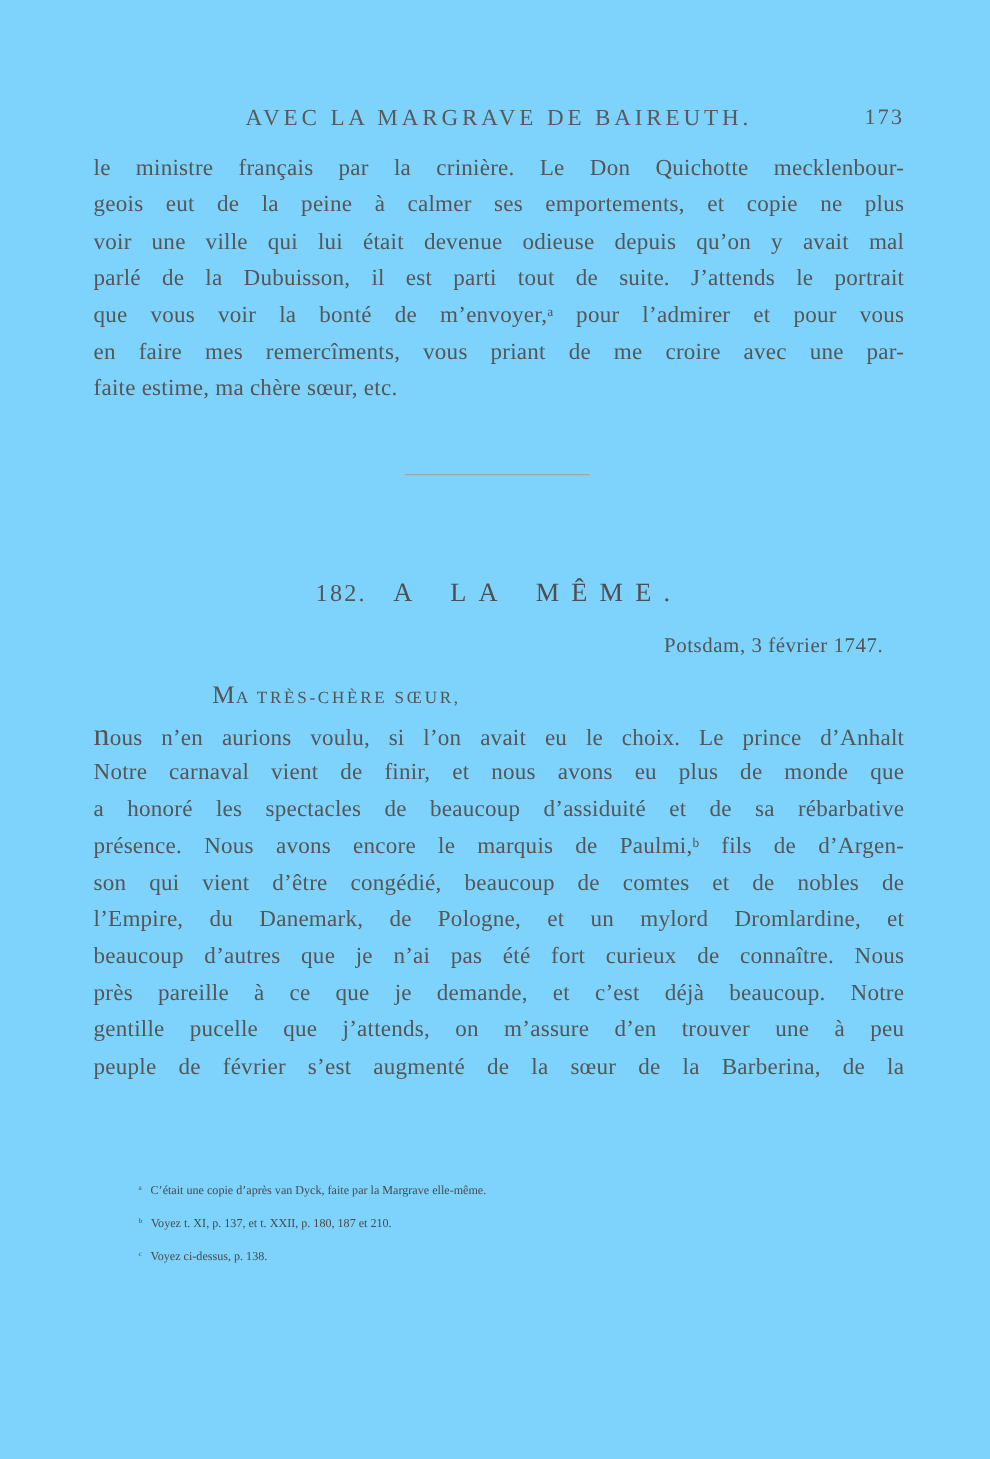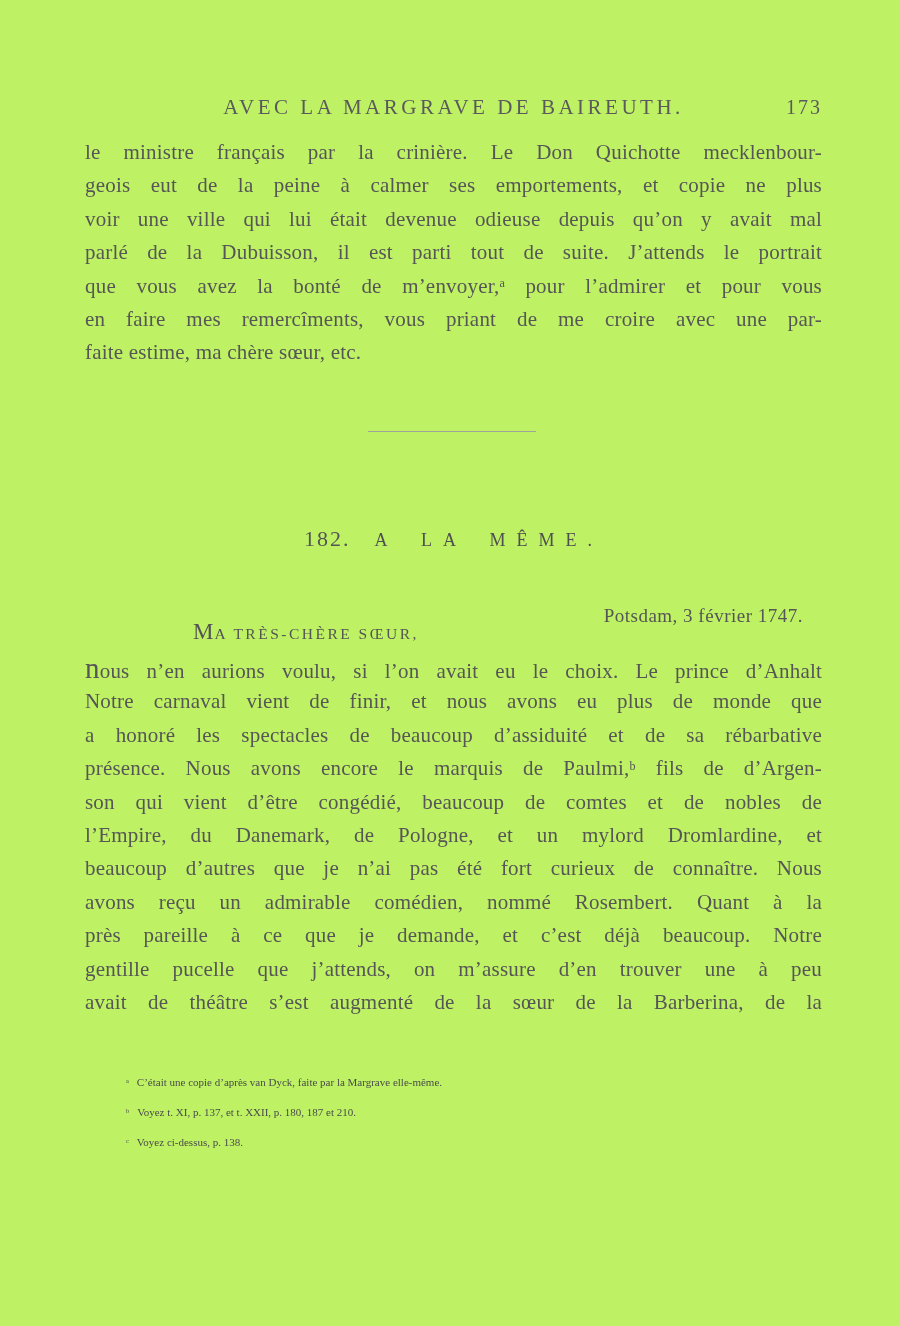--- a/index.html
+++ b/index.html
@@ -1,19 +1,19 @@
 <!DOCTYPE html>
 <html><head>
 <meta charset="utf-8">
 <style>
   html,body { margin:0; padding:0; }
   body { background:#e8e8e4; }
   .page {
     position:relative; width:900px; height:1326px; margin:0 auto;
-    background:#bef264;
+    background:#7dd3fc;
     font-family:"Liberation Serif","DejaVu Serif",serif;
     color:#565656;
     overflow:hidden;
   }
   
   .header { position:absolute; top:95px; left:85px; right:78px; height:28px; text-align:center; }
   .running-title { font-size:21px; letter-spacing:3.5px; color:#5a5a5a; white-space:nowrap; }
   .page-number { position:absolute; right:0; top:1px; font-size:20px; letter-spacing:2px; color:#5a5a5a;margin-left:16px; }
   
   .para { position:absolute; left:85px; width:737px; font-size:21px; letter-spacing:0.2px; }
@@ -24,23 +24,23 @@
   .line.nojust { text-align:left; text-align-last:left; }
   .para1 { top:136px; }
   .para2 { top:652px; }
   .para2 .line:first-child::first-letter { font-size:29px; }
   .sup { font-size:0.58em; position:relative; top:-0.45em; letter-spacing:0; }
   
   .divider { position:absolute; top:431px; left:368px; width:168px; height:0; border-top:1.5px solid #a3a39e; }
   
   .letter-heading { position:absolute; top:526px; left:85px; width:737px; text-align:center; white-space:nowrap; }
   .letter-number { font-size:22px; letter-spacing:2px; margin-right:24px; color:#555; }
-  .letter-title { font-size:18px; letter-spacing:11px; word-spacing:8px; color:#4f4f4f; }
+  .letter-title { font-size:24px; letter-spacing:11px; word-spacing:8px; color:#4f4f4f; }
   
-  .dateline { position:absolute; top:604px; right:97px; font-size:19px; line-height:24px; letter-spacing:0.5px; color:#555; }
+  .dateline { position:absolute; top:576px; right:97px; font-size:19px; line-height:24px; letter-spacing:0.5px; color:#555; }
   .salutation { position:absolute; top:620px; left:193px; font-size:15.5px; line-height:24px; letter-spacing:2.5px; color:#545454; white-space:nowrap; }
   .salutation .big { font-size:23px; letter-spacing:1px; }
   
   .footnotes { position:absolute; top:1068px; left:126px; width:660px; font-size:11px; color:#4a4a4a; }
   .fn-line { line-height:29px; white-space:nowrap; }
   .fn-text { margin-left:8px; }
 </style>
 </head>
 <body>
 
@@ -49,21 +49,21 @@
   <div class="header">
     <span class="running-title">AVEC LA MARGRAVE DE BAIREUTH.</span>
     <span class="page-number">173</span>
   </div>
 
   <div class="para para1" id="para1">
       <div class="line"><span>le ministre français par la crinière. Le Don Quichotte mecklenbour-</span></div>
       <div class="line"><span>geois eut de la peine à calmer ses emportements, et copie ne plus</span></div>
       <div class="line"><span>voir une ville qui lui était devenue odieuse depuis qu’on y avait mal</span></div>
       <div class="line"><span>parlé de la Dubuisson, il est parti tout de suite. J’attends le portrait</span></div>
-      <div class="line"><span>que vous avez la bonté de m’envoyer,</span><span class="sup">a</span><span> pour l’admirer et pour vous</span></div>
+      <div class="line"><span>que vous voir la bonté de m’envoyer,</span><span class="sup">a</span><span> pour l’admirer et pour vous</span></div>
       <div class="line"><span>en faire mes remercîments, vous priant de me croire avec une par-</span></div>
       <div class="line nojust"><span>faite estime, ma chère sœur, etc.</span></div>
     </div>
 
   <div class="divider"></div>
 
   <div class="letter-heading">
     <span class="letter-number">182.</span><span class="letter-title">A LA MÊME.</span>
   </div>
 
@@ -72,24 +72,23 @@
   <div class="salutation"><span class="big">M</span><span>A TRÈS-CHÈRE SŒUR,</span></div>
 
   <div class="para para2" id="para2">
       <div class="line"><span>nous n’en aurions voulu, si l’on avait eu le choix. Le prince d’Anhalt</span></div>
       <div class="line"><span>Notre carnaval vient de finir, et nous avons eu plus de monde que</span></div>
       <div class="line"><span>a honoré les spectacles de beaucoup d’assiduité et de sa rébarbative</span></div>
       <div class="line"><span>présence. Nous avons encore le marquis de Paulmi,</span><span class="sup">b</span><span> fils de d’Argen-</span></div>
       <div class="line"><span>son qui vient d’être congédié, beaucoup de comtes et de nobles de</span></div>
       <div class="line"><span>l’Empire, du Danemark, de Pologne, et un mylord Dromlardine, et</span></div>
       <div class="line"><span>beaucoup d’autres que je n’ai pas été fort curieux de connaître. Nous</span></div>
-      <div class="line"><span>avons reçu un admirable comédien, nommé Rosembert. Quant à la</span></div>
       <div class="line"><span>près pareille à ce que je demande, et c’est déjà beaucoup. Notre</span></div>
       <div class="line"><span>gentille pucelle que j’attends, on m’assure d’en trouver une à peu</span></div>
-      <div class="line"><span>avait de théâtre s’est augmenté de la sœur de la Barberina, de la</span></div>
+      <div class="line"><span>peuple de février s’est augmenté de la sœur de la Barberina, de la</span></div>
     </div>
 
   <div class="footnotes" id="footnotes">
       <div class="fn-line"><span class="sup">a</span><span class="fn-text">C’était une copie d’après van Dyck, faite par la Margrave elle-même.</span></div>
       <div class="fn-line"><span class="sup">b</span><span class="fn-text">Voyez t. XI, p. 137, et t. XXII, p. 180, 187 et 210.</span></div>
       <div class="fn-line"><span class="sup">c</span><span class="fn-text">Voyez ci-dessus, p. 138.</span></div>
     </div>
 
 </div>
 

